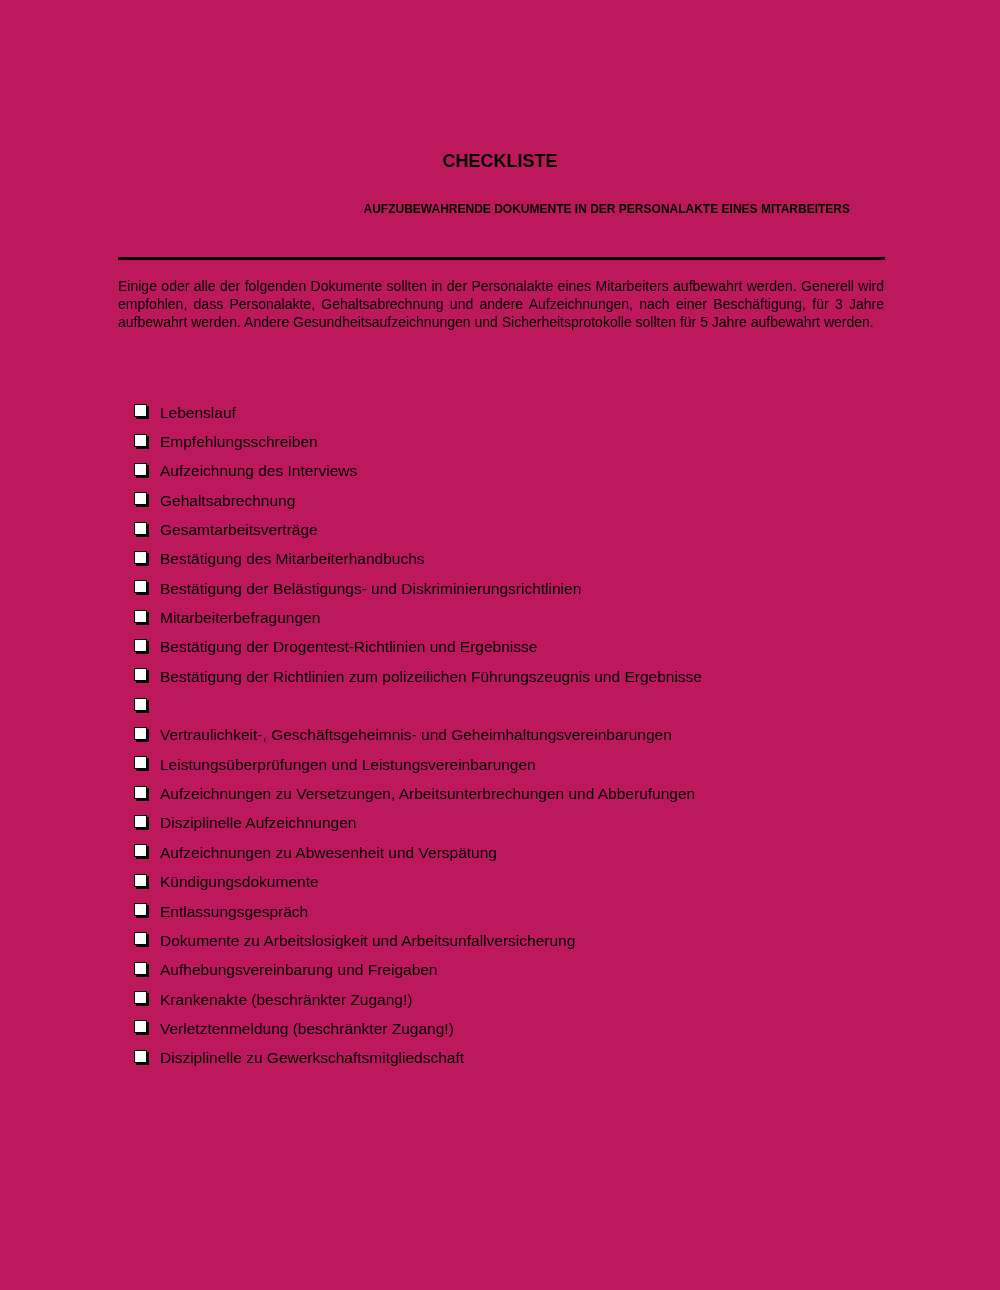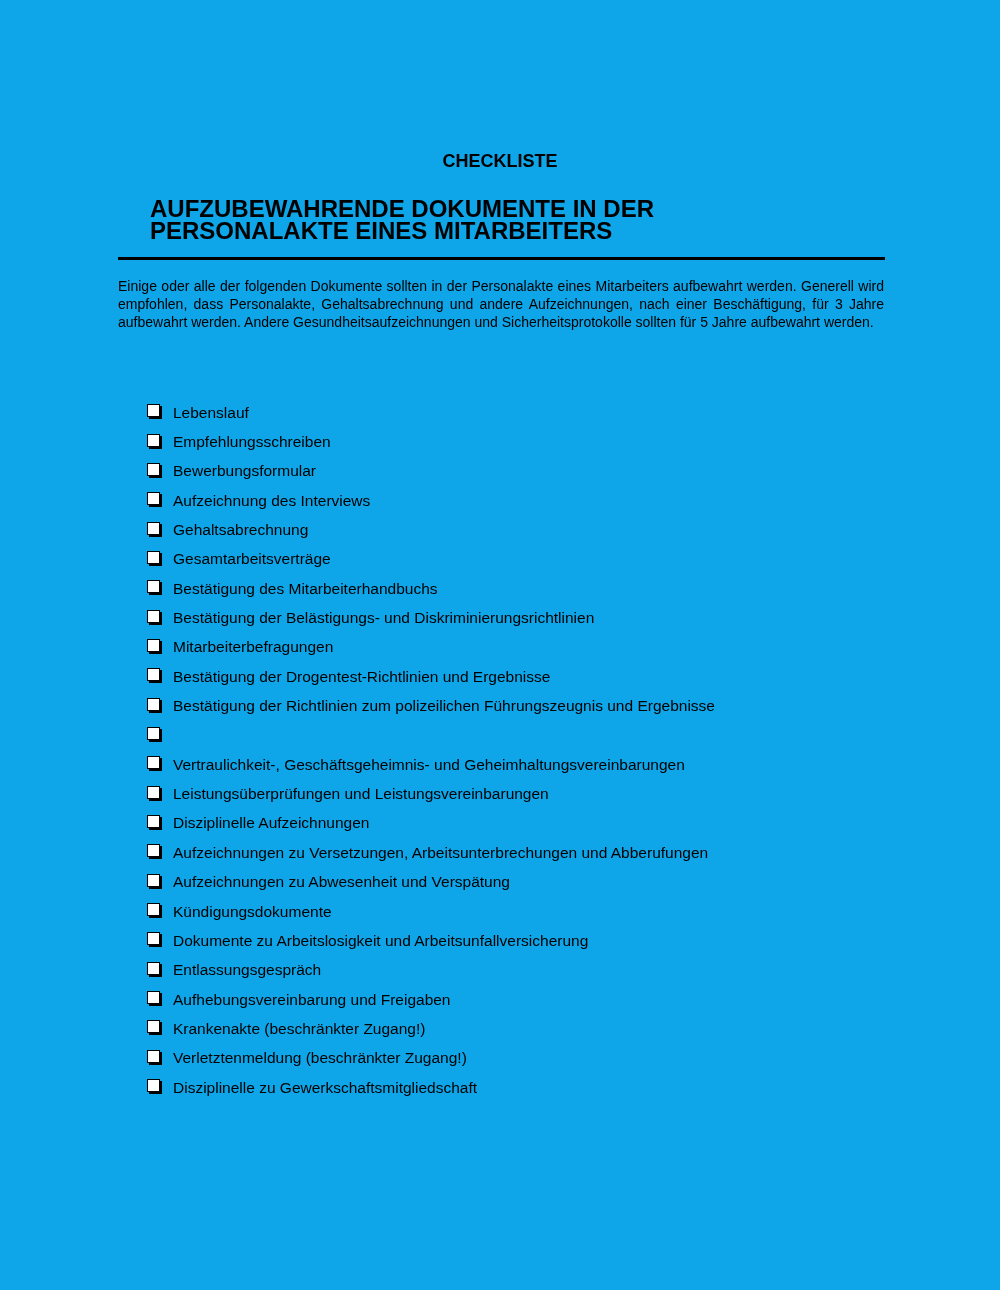--- a/index.html
+++ b/index.html
@@ -12,39 +12,39 @@
       height: 1290px;
       position: relative;
       font-family: "Liberation Sans", "DejaVu Sans", sans-serif;
       color: #000000;
       overflow: hidden;
     }
     .page {
       position: absolute;
       left: 0; top: 0;
       width: 1000px; height: 1290px;
-      background: #0ea5e9;
+      background: #be185d;
     }
     .title {
       position: absolute;
       left: 0; width: 1000px;
       top: 150px;
       text-align: center;
       font-weight: bold;
       font-size: 18px;
       line-height: 22px;
       letter-spacing: 0px;
     }
     .subtitle {
       position: absolute;
       left: 150px; width: 700px;
       top: 198px;
-      text-align: left;
+      text-align: right;
       font-weight: bold;
-      font-size: 24px;
+      font-size: 12px;
       line-height: 22px;
     }
     .rule {
       position: absolute;
       left: 118px;
       width: 767px;
       top: 257px;
       height: 3px;
       background: #000000;
     }
@@ -52,21 +52,21 @@
       position: absolute;
       left: 118px;
       width: 766px;
       top: 277px;
       font-size: 14px;
       line-height: 18px;
       text-align: justify;
     }
     .checklist {
       position: absolute;
-      left: 147px;
+      left: 134px;
       top: 398px;
       margin: 0;
       padding: 0;
       list-style: none;
     }
     .checklist li {
       display: flex;
       align-items: center;
       height: 29.35px;
       font-size: 15.5px;
@@ -99,24 +99,20 @@
     <li>
         <span class="checkbox"></span>
         <span class="item-label">Lebenslauf</span>
       </li>
     <li>
         <span class="checkbox"></span>
         <span class="item-label">Empfehlungsschreiben</span>
       </li>
     <li>
         <span class="checkbox"></span>
-        <span class="item-label">Bewerbungsformular</span>
-      </li>
-    <li>
-        <span class="checkbox"></span>
         <span class="item-label">Aufzeichnung des Interviews</span>
       </li>
     <li>
         <span class="checkbox"></span>
         <span class="item-label">Gehaltsabrechnung</span>
       </li>
     <li>
         <span class="checkbox"></span>
         <span class="item-label">Gesamtarbeitsverträge</span>
       </li>
@@ -146,41 +142,41 @@
     <li>
         <span class="checkbox"></span>
         <span class="item-label">Vertraulichkeit-, Geschäftsgeheimnis- und Geheimhaltungsvereinbarungen</span>
       </li>
     <li>
         <span class="checkbox"></span>
         <span class="item-label">Leistungsüberprüfungen und Leistungsvereinbarungen</span>
       </li>
     <li>
         <span class="checkbox"></span>
-        <span class="item-label">Disziplinelle Aufzeichnungen</span>
+        <span class="item-label">Aufzeichnungen zu Versetzungen, Arbeitsunterbrechungen und Abberufungen</span>
       </li>
     <li>
         <span class="checkbox"></span>
-        <span class="item-label">Aufzeichnungen zu Versetzungen, Arbeitsunterbrechungen und Abberufungen</span>
+        <span class="item-label">Disziplinelle Aufzeichnungen</span>
       </li>
     <li>
         <span class="checkbox"></span>
         <span class="item-label">Aufzeichnungen zu Abwesenheit und Verspätung</span>
       </li>
     <li>
         <span class="checkbox"></span>
         <span class="item-label">Kündigungsdokumente</span>
       </li>
     <li>
         <span class="checkbox"></span>
-        <span class="item-label">Dokumente zu Arbeitslosigkeit und Arbeitsunfallversicherung</span>
+        <span class="item-label">Entlassungsgespräch</span>
       </li>
     <li>
         <span class="checkbox"></span>
-        <span class="item-label">Entlassungsgespräch</span>
+        <span class="item-label">Dokumente zu Arbeitslosigkeit und Arbeitsunfallversicherung</span>
       </li>
     <li>
         <span class="checkbox"></span>
         <span class="item-label">Aufhebungsvereinbarung und Freigaben</span>
       </li>
     <li>
         <span class="checkbox"></span>
         <span class="item-label">Krankenakte (beschränkter Zugang!)</span>
       </li>
     <li>

